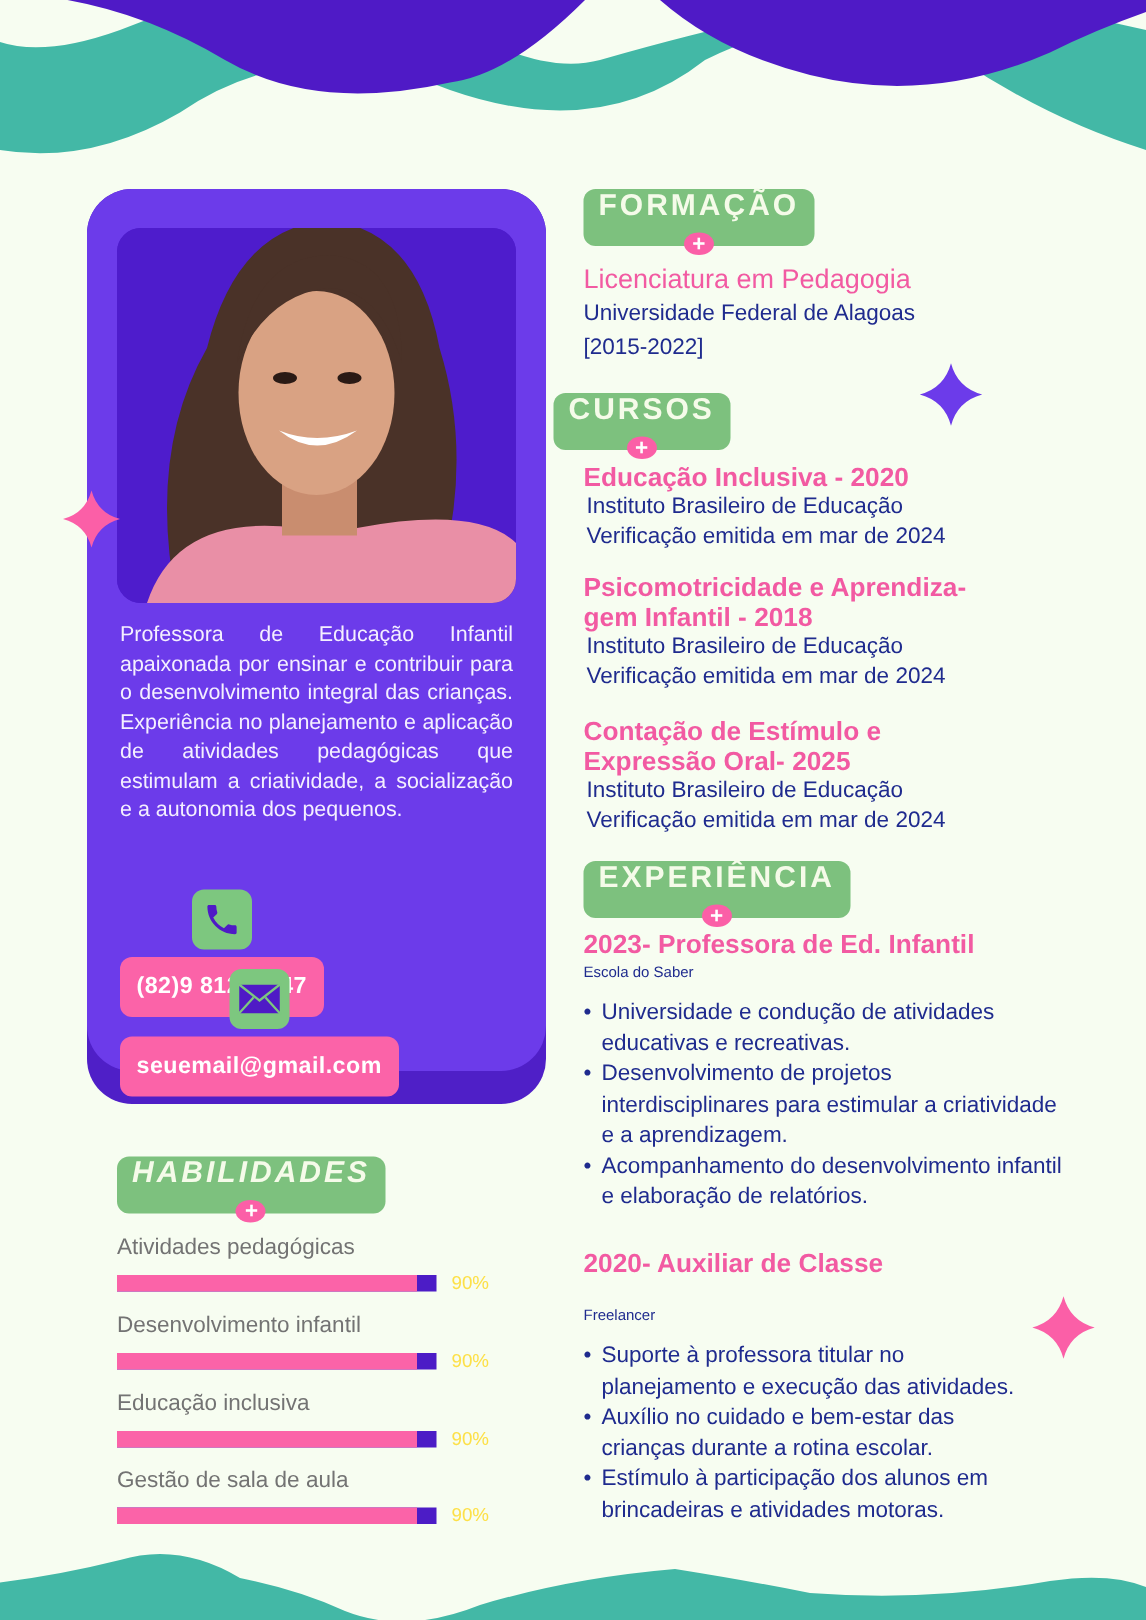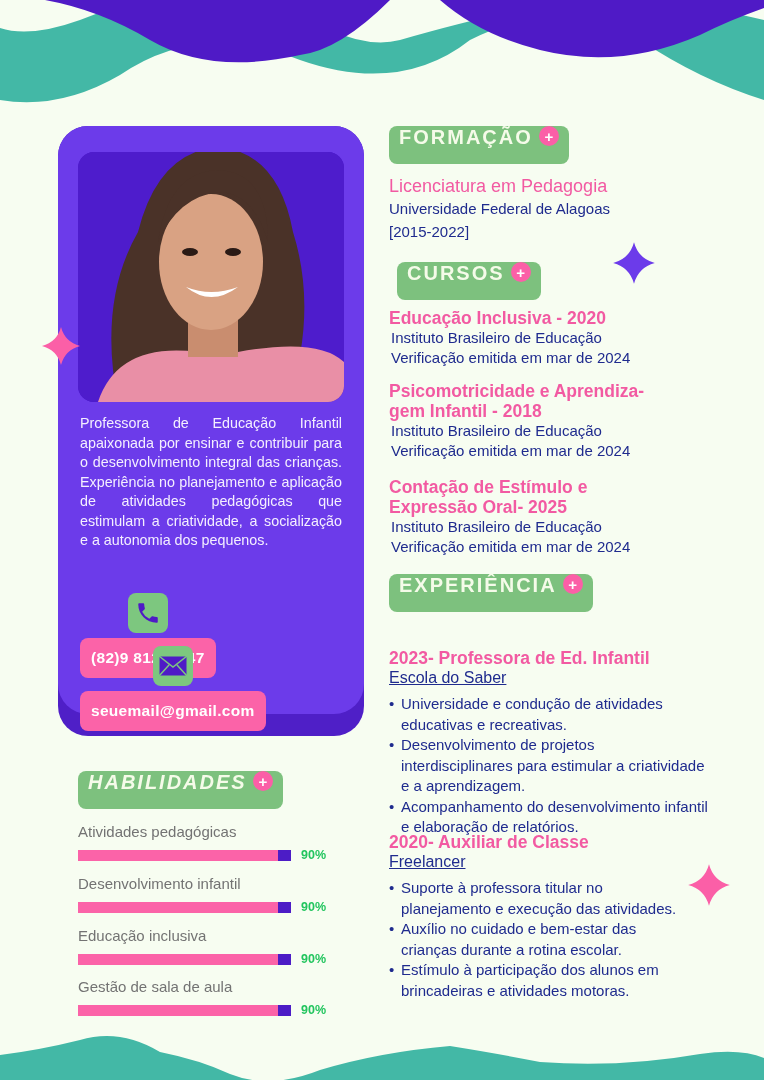--- a/index.html
+++ b/index.html
@@ -5,37 +5,37 @@
   html,body{margin:0;padding:0;}
   body{width:764px;height:1080px;position:relative;overflow:hidden;background:#f7fdf1;font-family:"Liberation Sans",sans-serif;}
   .deco{position:absolute;left:0;top:0;}
   .card{position:absolute;left:58px;top:126px;width:306px;height:610px;background:#4f1fc7;border-radius:30px;}
   .card-inner{position:absolute;left:58px;top:126px;width:306px;height:588px;background:#6c3bea;border-radius:30px;}
   .photo{position:absolute;left:78px;top:152px;width:266px;height:250px;border-radius:16px;background:#4e1ccc;overflow:hidden;}
   .bio{position:absolute;left:80px;top:414px;width:262px;color:#f4efff;font-size:14.3px;line-height:19.5px;text-align:justify;}
   .contact{position:absolute;left:80px;display:flex;align-items:center;gap:5px;flex-direction:column;}
   .c-icon{width:40px;height:40px;border-radius:8px;background:#7dc77f;display:flex;align-items:center;justify-content:center;}
   .c-pill{height:40px;border-radius:8px;background:#fb63a8;color:#fff;font-size:15.5px;display:flex;align-items:center;padding:0 11px;font-weight:bold;letter-spacing:0.3px;}
-  .sec-pill{position:absolute;height:38px;border-radius:8px;background:#7dc17e;display:flex;padding:0 10px;gap:6px;}
+  .sec-pill{position:absolute;height:38px;border-radius:8px;background:#7dc17e;display:flex;align-items:center;padding:0 10px;gap:6px;flex-direction:column;}
   .sec-title{color:#f5fbe9;font-weight:bold;font-size:20px;letter-spacing:2px;}
   .plus{width:20px;height:20px;border-radius:50%;background:#fb5fa7;color:#fff;font-weight:bold;font-size:15px;display:flex;align-items:center;justify-content:center;line-height:1;}
   .pink{color:#f25aa2;font-weight:bold;}
   .blue{color:#1f2b8e;}
   .block{position:absolute;left:389px;}
   .h1{font-size:17.5px;line-height:20px;}
   .sub{font-size:15px;line-height:19.5px;}
-  .small{font-size:16px;line-height:16px;text-decoration:underline;}
+  .small{font-size:10px;line-height:16px;}
   ul.bul{list-style:none;margin:0;padding:0;}
   ul.bul li{position:relative;padding-left:12px;font-size:15px;line-height:20.5px;color:#1f2b8e;}
   ul.bul li:before{content:"•";position:absolute;left:0;top:0;color:#1f2b8e;}
   .skill{position:absolute;left:78px;width:260px;}
   .skill-label{color:#737373;font-size:15px;line-height:18px;}
   .bar{position:relative;margin-top:9px;height:11px;width:213px;background:#4c1cc6;}
   .bar-fill{position:absolute;left:0;top:0;height:11px;background:#fb63a8;}
-  .pct{position:absolute;left:223px;top:-2px;color:#22c55e;font-weight:bold;font-size:12.5px;}
+  .pct{position:absolute;left:223px;top:-2px;color:#fde047;font-weight:normal;font-size:12.5px;}
   .star{position:absolute;}
 </style>
 </head>
 <body>
 
 <svg class="deco" width="764" height="110" viewBox="0 0 764 110">
   <path d="M0 28 Q30 38 80 20 Q200 -30 330 30 Q370 48 400 40 Q470 20 520 10 Q640 -10 764 20 L764 100 Q700 80 640 40 Q560 -5 470 40 Q400 95 300 60 Q200 20 120 75 Q60 110 0 100 Z" fill="#43b8a6"></path>
   <path d="M45 0 L390 0 Q340 50 300 55 Q210 75 150 40 Q100 10 45 0 Z" fill="#4f1ac6"></path>
   <path d="M440 0 L764 0 L764 8 Q730 20 700 35 Q620 70 540 50 Q480 35 440 0 Z" fill="#4f1ac6"></path>
 </svg>
@@ -93,21 +93,21 @@
 <div class="block" style="top:176px">
   <div class="pink h1" style="font-weight:normal;font-size:18px;">Licenciatura em Pedagogia</div>
   <div class="blue sub" style="margin-top:3px">Universidade Federal de Alagoas</div>
   <div class="blue sub" style="margin-top:3px">[2015-2022]</div>
 </div>
 
 <svg class="star" style="left:611px;top:240px" width="46" height="46" viewBox="0 0 42 42">
   <path d="M21 2 Q25 17 40 21 Q25 25 21 40 Q17 25 2 21 Q17 17 21 2 Z" fill="#6c3bea"></path>
 </svg>
 
-<div class="sec-pill" style="left:397px;top:262px;">
+<div class="sec-pill" style="left:369px;top:262px;">
   <span class="sec-title">CURSOS</span>
   <span class="plus">+</span>
 </div>
 <div class="block" style="top:308px">
   <div class="pink h1">Educação Inclusiva - 2020</div>
   <div class="blue sub" style="margin-left:2px">Instituto Brasileiro de Educação</div>
   <div class="blue sub" style="margin-left:2px">Verificação emitida em mar de 2024</div>
 </div>
 <div class="block" style="top:381px">
   <div class="pink h1">Psicomotricidade e Aprendiza-</div>
@@ -119,32 +119,32 @@
   <div class="pink h1">Contação de Estímulo e</div>
   <div class="pink h1">Expressão Oral- 2025</div>
   <div class="blue sub" style="margin-left:2px">Instituto Brasileiro de Educação</div>
   <div class="blue sub" style="margin-left:2px">Verificação emitida em mar de 2024</div>
 </div>
 
 <div class="sec-pill" style="left:389px;top:574px;">
   <span class="sec-title">EXPERIÊNCIA</span>
   <span class="plus">+</span>
 </div>
-<div class="block" style="top:648px;width:320px">
+<div class="block" style="top:619px;width:320px">
   <div class="pink h1">2023- Professora de Ed. Infantil</div>
   <div class="blue small" style="margin-top:2px">Escola do Saber</div>
   <ul class="bul" style="margin-top:8px">
     <li>Universidade e condução de atividades educativas e recreativas.</li>
     <li>Desenvolvimento de projetos interdisciplinares para estimular a criatividade e a aprendizagem.</li>
     <li>Acompanhamento do desenvolvimento infantil e elaboração de relatórios.</li>
   </ul>
 </div>
 <div class="block" style="top:832px;width:290px">
   <div class="pink h1">2020- Auxiliar de Classe</div>
-  <div class="blue small" style="margin-top:2px">Freelancer</div>
+  <div class="blue small" style="margin-top:18px">Freelancer</div>
   <ul class="bul" style="margin-top:8px">
     <li>Suporte à professora titular no planejamento e execução das atividades.</li>
     <li>Auxílio no cuidado e bem-estar das crianças durante a rotina escolar.</li>
     <li>Estímulo à participação dos alunos em brincadeiras e atividades motoras.</li>
   </ul>
 </div>
 
 <svg class="star" style="left:686px;top:862px" width="46" height="46" viewBox="0 0 42 42">
   <path d="M21 2 Q25 17 40 21 Q25 25 21 40 Q17 25 2 21 Q17 17 21 2 Z" fill="#fb5fa7"></path>
 </svg>

